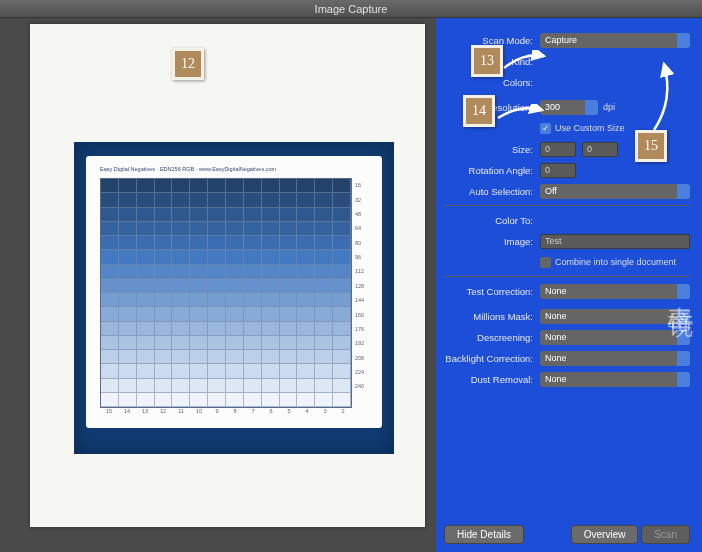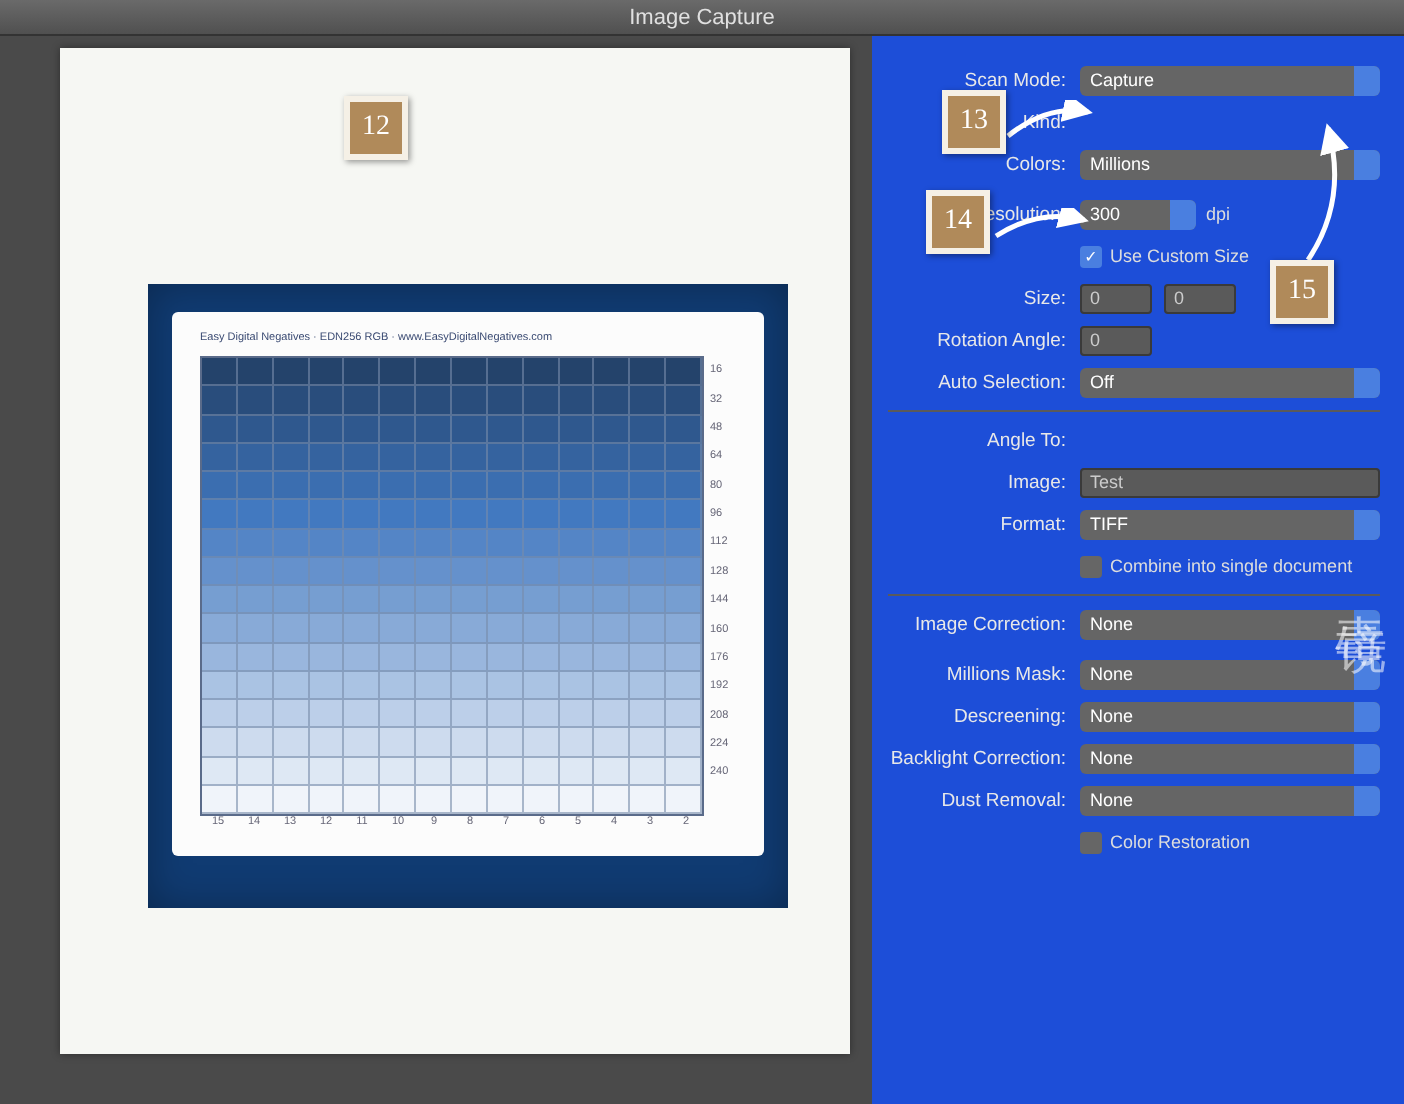--- a/index.html
+++ b/index.html
@@ -537,23 +537,20 @@
           <span>Capture</span>
         </div>
     </div>
 
     <div class="row">
       <div class="label">Kind:</div>
     </div>
 
     <div class="row">
       <div class="label">Colors:</div>
-      <div class="sel blue-end">
-          <span>Millions</span>
-        </div>
     </div>
 
     <div style="height:4px"></div>
 
     <div class="row">
       <div class="label">Resolution:</div>
       <div class="sel blue-end" style="flex:0 0 58px">
           <span>300</span>
         </div>
       <span style="margin-left:5px;font-size:9px">dpi</span>
@@ -579,45 +576,39 @@
     <div class="row">
       <div class="label">Auto Selection:</div>
       <div class="sel blue-end">
           <span>Off</span>
         </div>
     </div>
 
     <div class="divider"></div>
 
     <div class="row">
-      <div class="label">Angle To:</div>
+      <div class="label">Color To:</div>
     </div>
 
     <div class="row">
       <div class="label">Image:</div>
       <input class="txt" style="flex: 1 1 0%;" value="Test">
     </div>
 
-    <div class="row">
-      <div class="label">Format:</div>
-      <div class="sel blue-end">
-          <span>TIFF</span>
-        </div>
-    </div>
 
     <div class="row">
       <div class="label"></div>
       <span class="chk off"></span>
       <span style="font-size:9px">Combine into single document</span>
     </div>
 
     <div class="divider"></div>
 
     <div class="row">
-      <div class="label">Image Correction:</div>
+      <div class="label">Test Correction:</div>
       <div class="sel blue-end">
           <span>None</span>
         </div>
     </div>
 
     <div style="height:4px"></div>
 
     <div class="row">
       <div class="label">Millions Mask:</div>
       <div class="sel blue-end">
@@ -639,26 +630,28 @@
         </div>
     </div>
 
     <div class="row">
       <div class="label">Dust Removal:</div>
       <div class="sel blue-end">
           <span>None</span>
         </div>
     </div>
 
-    <div class="row">
-      <div class="label"></div>
-      <span class="chk off"></span>
-      <span style="font-size:9px">Color Restoration</span>
-    </div>
-
+
+    <div class="bottom-bar">
+      <button class="btn">Hide Details</button>
+      <div>
+        <button class="btn">Overview</button>
+        <button class="btn disabled">Scan</button>
+      </div>
+    </div>
   </div>
 </div>
 
 <div class="callout" style="left:172px;top:48px">12</div>
 <div class="callout" style="left:471px;top:45px">13</div>
 <div class="callout" style="left:463px;top:95px">14</div>
 <div class="callout" style="left:635px;top:130px">15</div>
 
 <svg class="arrow" style="left:500px;top:50px;width:48px;height:28px">
   <defs>

